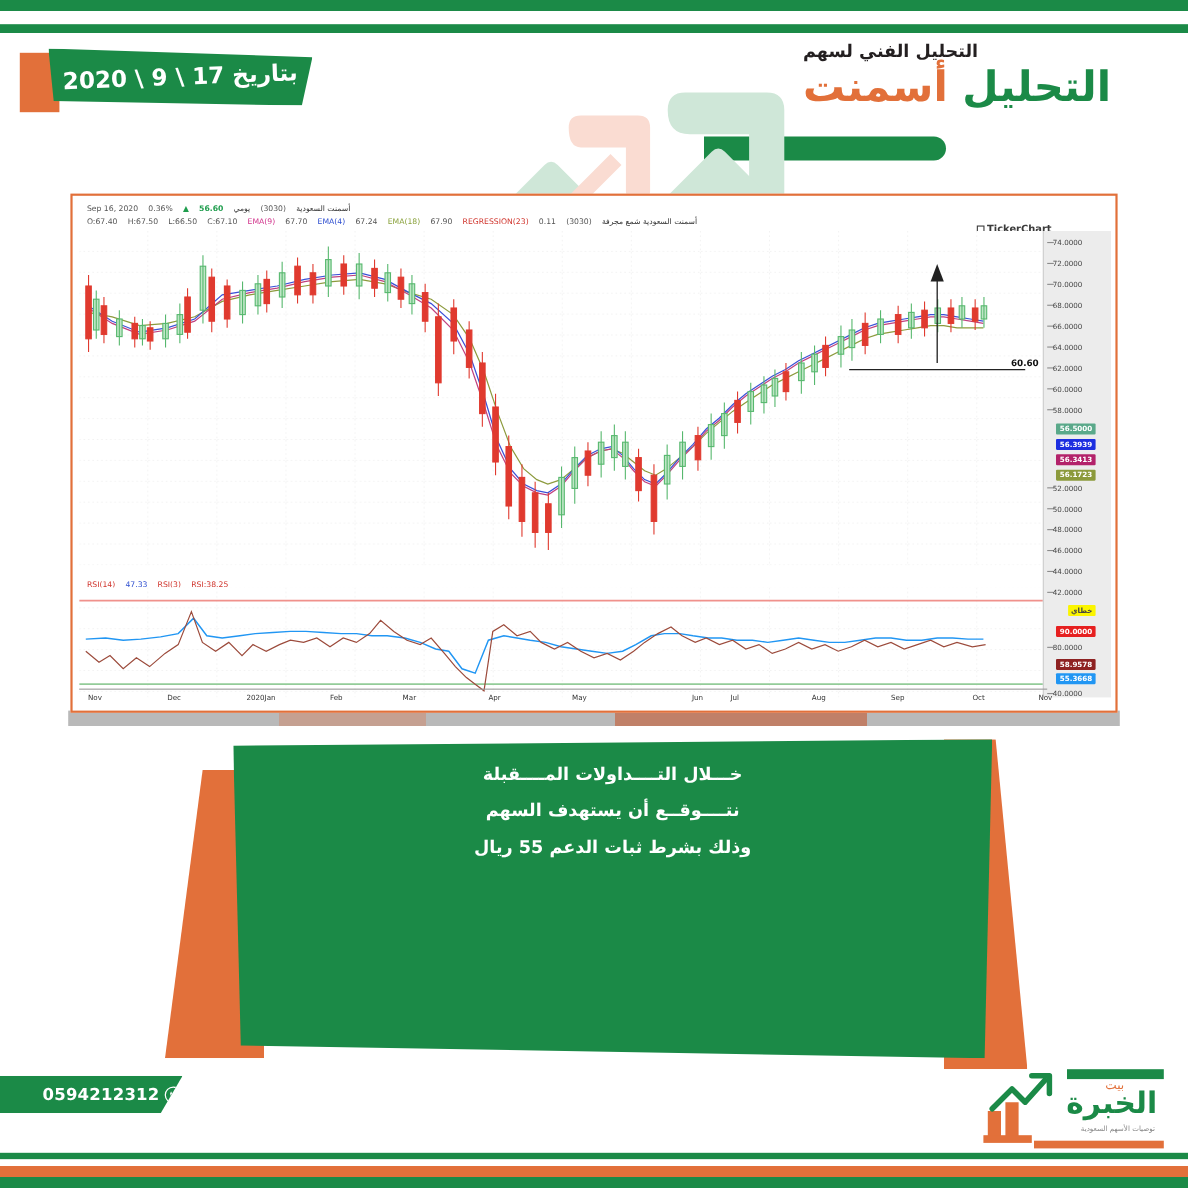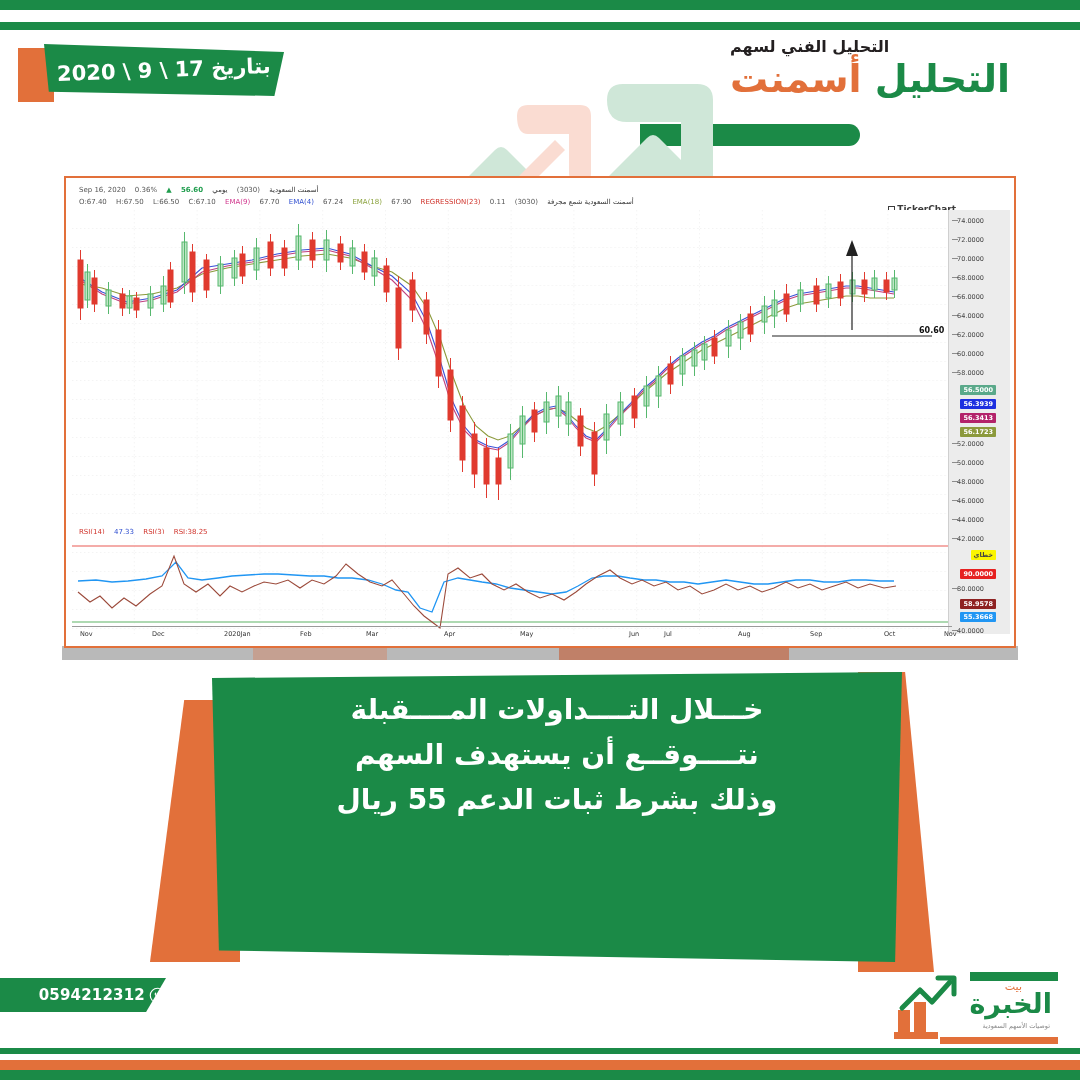--- a/index.html
+++ b/index.html
@@ -143,21 +143,21 @@
     background:#e2703a;
     clip-path: polygon(0 0, 62% 0, 100% 100%, 0 100%);
   }
   .panel-green {
     position:absolute; left:212px; top:672px; width:690px; height:290px;
     background:#1b8a47;
     clip-path: polygon(0 6px, 100% 0, 99% 100%, 1% 96%);
     padding:24px 44px 0 44px;
   }
   .panel-line {
-    color:#ffffff; font-size:28px; font-weight:bold; direction:rtl; text-align:center;
+    color:#ffffff; font-size:16px; font-weight:bold; direction:rtl; text-align:center;
     line-height:1.0; margin-bottom:17px; white-space:nowrap;
   }
 
   
   .foot-phone {
     position:absolute; left:0px; top:978px; width:166px; height:34px;
     background:#1b8a47;
     clip-path: polygon(0 0, 100% 0, 88% 100%, 0 100%);
     display:flex; align-items:center; gap:4px; padding-left:12px;
   }

